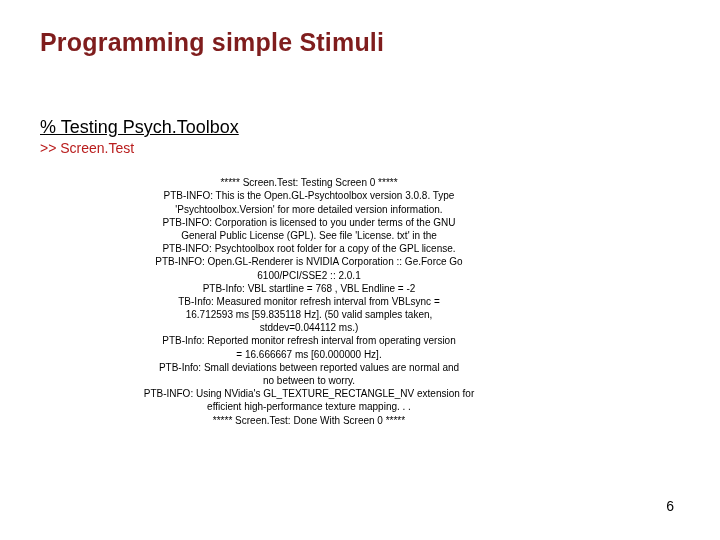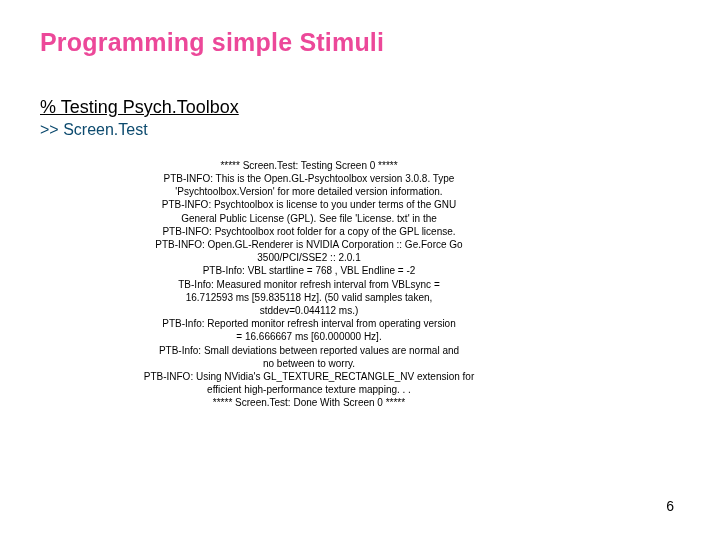--- a/index.html
+++ b/index.html
@@ -10,39 +10,39 @@
     font-family: Arial, Helvetica, sans-serif;
     position: relative;
     overflow: hidden;
   }
   .slide {
     padding: 28px 40px 20px 40px;
     height: 100%;
     position: relative;
   }
   .title {
-    color: #ec4899;
+    color: #7f1d1d;
     font-size: 25px;
     font-weight: bold;
-    margin-bottom: 38px;
+    margin-bottom: 58px;
     letter-spacing: 0.2px;
   }
   .cmd-block {
     margin-bottom: 18px;
   }
   .cmd-line1 {
     color: #000;
     font-size: 18px;
     font-weight: normal;
     text-decoration: underline;
     line-height: 1.35;
   }
   .cmd-line2 {
-    color: #0c4a6e;
-    font-size: 16px;
+    color: #b91c1c;
+    font-size: 14px;
     line-height: 1.35;
   }
   .output-block {
     margin-left: 54px;
     margin-top: 16px;
     color: #000;
     font-size: 10px;
     line-height: 1.32;
     max-width: 430px;
     text-align: center;
@@ -66,25 +66,25 @@
 
   <div class="cmd-block">
     <div class="cmd-line1">% Testing Psych.Toolbox</div>
     <div class="cmd-line2">&gt;&gt; Screen.Test</div>
   </div>
 
   <div class="output-block">
     <div>***** Screen.Test: Testing Screen 0 *****</div>
     <div>PTB-INFO: This is the Open.GL-Psychtoolbox version 3.0.8. Type</div>
     <div>'Psychtoolbox.Version' for more detailed version information.</div>
-    <div>PTB-INFO: Psychtoolbox is license to you under terms of the GNU</div>
+    <div>PTB-INFO: Corporation is licensed to you under terms of the GNU</div>
     <div>General Public License (GPL). See file 'License. txt' in the</div>
     <div>PTB-INFO: Psychtoolbox root folder for a copy of the GPL license.</div>
     <div>PTB-INFO: Open.GL-Renderer is NVIDIA Corporation :: Ge.Force Go</div>
-    <div>3500/PCI/SSE2 :: 2.0.1</div>
+    <div>6100/PCI/SSE2 :: 2.0.1</div>
     <div>PTB-Info: VBL startline = 768 , VBL Endline = -2</div>
     <div> TB-Info: Measured monitor refresh interval from VBLsync =</div>
     <div>16.712593 ms [59.835118 Hz]. (50 valid samples taken,</div>
     <div>stddev=0.044112 ms.)</div>
     <div>PTB-Info: Reported monitor refresh interval from operating version</div>
     <div>= 16.666667 ms [60.000000 Hz].</div>
     <div>PTB-Info: Small deviations between reported values are normal and</div>
     <div>no between to worry.</div>
     <div>PTB-INFO: Using NVidia's GL_TEXTURE_RECTANGLE_NV extension for</div>
     <div>efficient high-performance texture mapping. . .</div>

